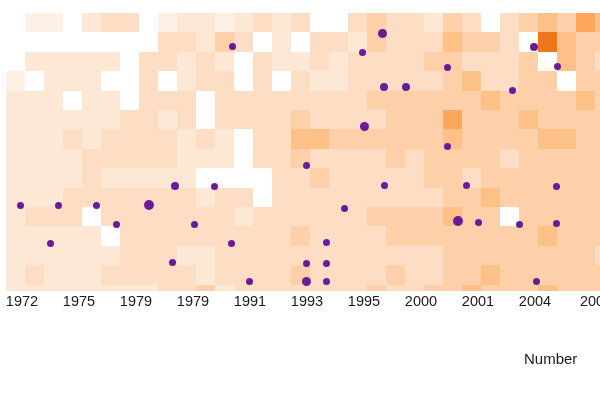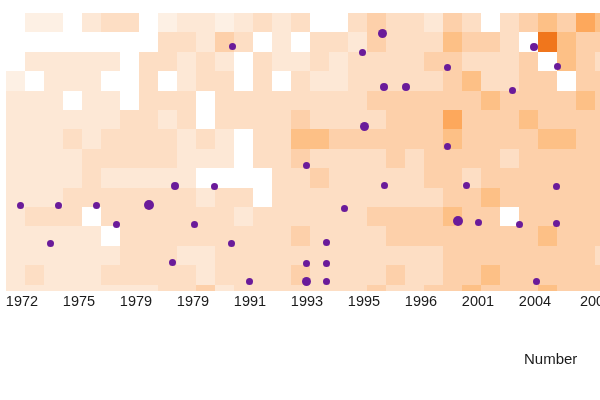--- a/index.html
+++ b/index.html
@@ -563,21 +563,21 @@
   </div>
 
   <div id="x-axis">
       <div class="x-tick-label" style="left: 22px;">1972</div>
       <div class="x-tick-label" style="left: 79px;">1975</div>
       <div class="x-tick-label" style="left: 136px;">1979</div>
       <div class="x-tick-label" style="left: 193px;">1979</div>
       <div class="x-tick-label" style="left: 250px;">1991</div>
       <div class="x-tick-label" style="left: 307px;">1993</div>
       <div class="x-tick-label" style="left: 364px;">1995</div>
-      <div class="x-tick-label" style="left: 421px;">1996</div>
+      <div class="x-tick-label" style="left: 421px;">2000</div>
       <div class="x-tick-label" style="left: 478px;">2001</div>
       <div class="x-tick-label" style="left: 535px;">2004</div>
       <div class="x-tick-label" style="left: 592px;">200</div>
     </div>
 
 
   <div id="legend-title">Number</div>
 
 </div>
 

